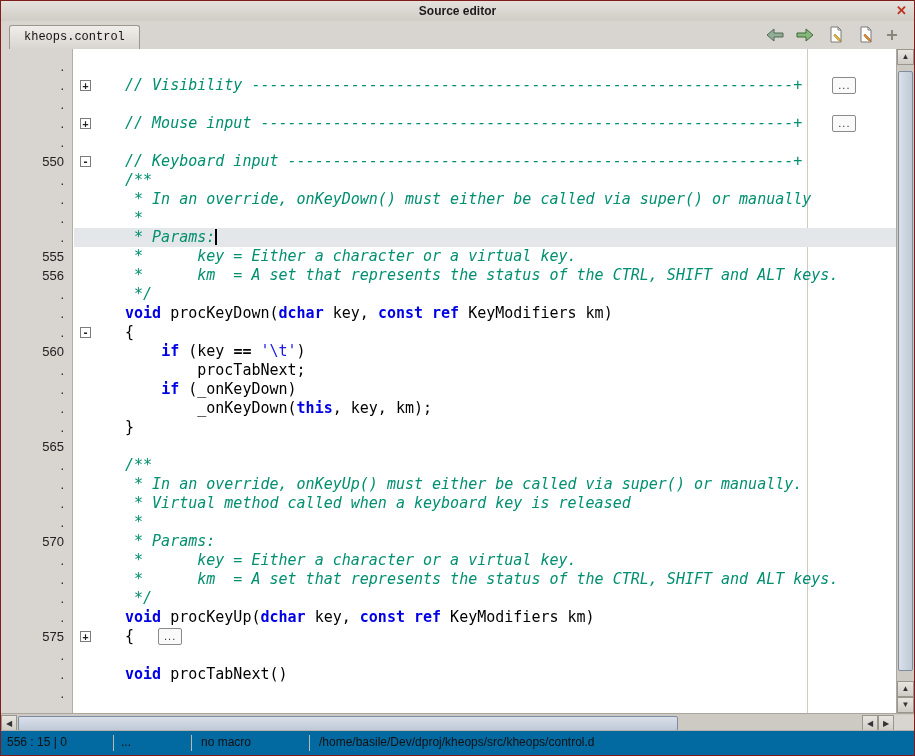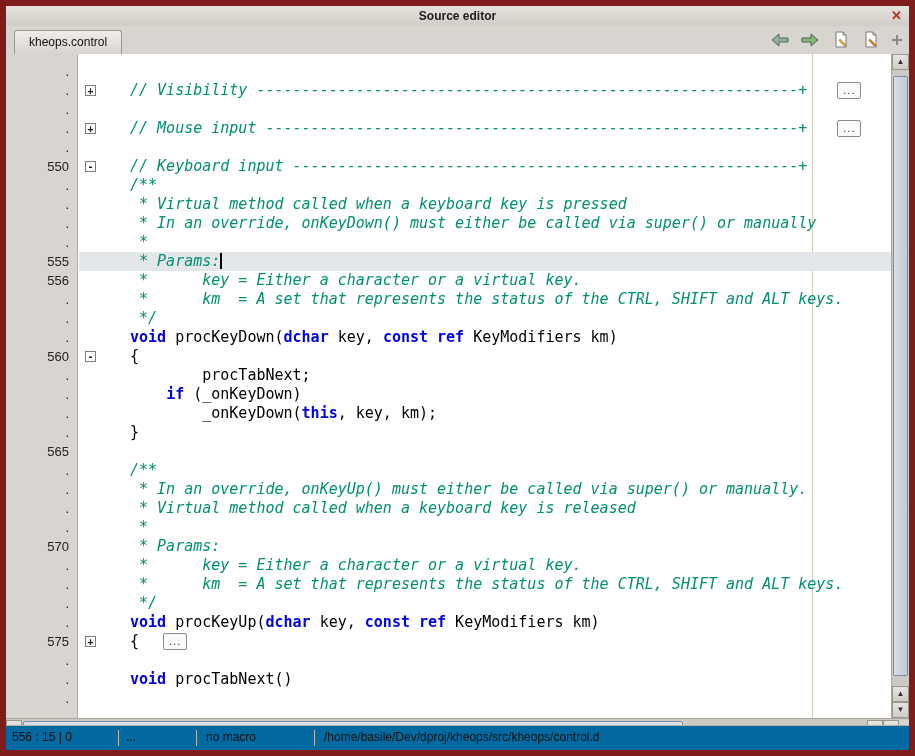--- a/index.html
+++ b/index.html
@@ -1,29 +1,29 @@
 <!DOCTYPE html>
 <html style="--cm: #008F70; --kw: #0000E6; --str: #1A1AE8;"><head>
 <meta charset="utf-8">
 <style>
   html,body{margin:0;padding:0;background:#777;}
   .window{position:relative;width:915px;height:756px;background:#d8d4cf;
-    font-family:"Liberation Sans",sans-serif;border:6px solid #7f1d1d;box-sizing:border-box;overflow:hidden;}
+    font-family:"Liberation Sans",sans-serif;border:1px solid #7f1d1d;box-sizing:border-box;overflow:hidden;}
 
   
   .titlebar{position:absolute;top:0;left:0;right:0;height:20px;
     background:linear-gradient(#e5e2dd,#d0ccc6);border-bottom:1px solid #b5b1a9;text-align:center;}
   .title{font-size:12px;font-weight:bold;line-height:20px;color:#1c1c1c;}
   .close{position:absolute;right:7px;top:0;line-height:20px;color:#c03020;font-weight:bold;font-size:13px;}
 
   
   .tabbar{position:absolute;top:20px;left:0;right:0;height:28px;background:#d8d4cf;border-bottom:1px solid #a9a59d;}
   .tab{position:absolute;left:8px;top:4px;height:23px;padding:0 14px;
     background:linear-gradient(#f0eeea,#d8d4cf);border:1px solid #9b978f;border-bottom:none;
-    border-radius:3px 3px 0 0;line-height:23px;font-size:12px;color:#111;}
+    border-radius:3px 3px 0 0;line-height:23px;font-size:12px;color:#111;font-family:Liberation Mono, monospace;}
   .tbicon{position:absolute;top:7px;}
 
   
   .editor-frame{position:absolute;top:48px;left:0;right:0;height:664px;background:#fff;}
   .gutter{position:absolute;left:0;top:0;bottom:0;width:72px;background:#d8d4cf;
     border-right:1px solid #b3afa7;padding-top:8px;box-sizing:border-box;overflow:hidden;}
   .gutter-cell{height:19px;line-height:19px;text-align:right;padding-right:8px;font-size:13px;color:#222;}
   .code-area{position:absolute;left:73px;right:18px;top:0;bottom:0;padding-top:8px;overflow:hidden;background:#fff;}
   .code-row{position:relative;height:19px;line-height:19px;white-space:pre;
     font-family:"DejaVu Sans Mono",monospace;font-size:15px;color:#000;padding-left:51px;}
@@ -152,29 +152,29 @@
       </div>
     <div class="code-area">
       <div class="ruler"></div>
     <div class="code-row"><span></span></div>
         <div class="code-row"><span class="fold">+</span><span><span class="cm">// Visibility ------------------------------------------------------------+</span><span class="fold-ellipsis at-end">...</span></span></div>
         <div class="code-row"><span></span></div>
         <div class="code-row"><span class="fold">+</span><span><span class="cm">// Mouse input -----------------------------------------------------------+</span><span class="fold-ellipsis at-end">...</span></span></div>
         <div class="code-row"><span></span></div>
         <div class="code-row"><span class="fold">-</span><span><span class="cm">// Keyboard input --------------------------------------------------------+</span></span></div>
         <div class="code-row"><span><span class="cm">/**</span></span></div>
-        <div class="code-row"><span><span class="cm"> * Virtual method called when a keyboard key is pressed</span></span></div>
         <div class="code-row"><span><span class="cm"> * In an override, onKeyDown() must either be called via super() or manually</span></span></div>
         <div class="code-row"><span><span class="cm"> *</span></span></div>
         <div class="code-row current"><span><span class="cm"> * Params:</span><span class="caret"></span></span></div>
         <div class="code-row"><span><span class="cm"> *      key = Either a character or a virtual key.</span></span></div>
         <div class="code-row"><span><span class="cm"> *      km  = A set that represents the status of the CTRL, SHIFT and ALT keys.</span></span></div>
         <div class="code-row"><span><span class="cm"> */</span></span></div>
         <div class="code-row"><span><span class="kw">void</span><span class="pl"> procKeyDown(</span><span class="kw">dchar</span><span class="pl"> key, </span><span class="kw">const</span><span class="pl"> </span><span class="kw">ref</span><span class="pl"> KeyModifiers km)</span></span></div>
         <div class="code-row"><span class="fold">-</span><span><span class="pl">{</span></span></div>
+        <div class="code-row"><span><span class="pl">    </span><span class="kw">if</span><span class="pl"> (key </span><span class="op">==</span><span class="pl"> </span><span class="str">'\t'</span><span class="pl">)</span></span></div>
         <div class="code-row"><span><span class="pl">        procTabNext;</span></span></div>
         <div class="code-row"><span><span class="pl">    </span><span class="kw">if</span><span class="pl"> (_onKeyDown)</span></span></div>
         <div class="code-row"><span><span class="pl">        _onKeyDown(</span><span class="kw">this</span><span class="pl">, key, km);</span></span></div>
         <div class="code-row"><span><span class="pl">}</span></span></div>
         <div class="code-row"><span></span></div>
         <div class="code-row"><span><span class="cm">/**</span></span></div>
         <div class="code-row"><span><span class="cm"> * In an override, onKeyUp() must either be called via super() or manually.</span></span></div>
         <div class="code-row"><span><span class="cm"> * Virtual method called when a keyboard key is released</span></span></div>
         <div class="code-row"><span><span class="cm"> *</span></span></div>
         <div class="code-row"><span><span class="cm"> * Params:</span></span></div>

